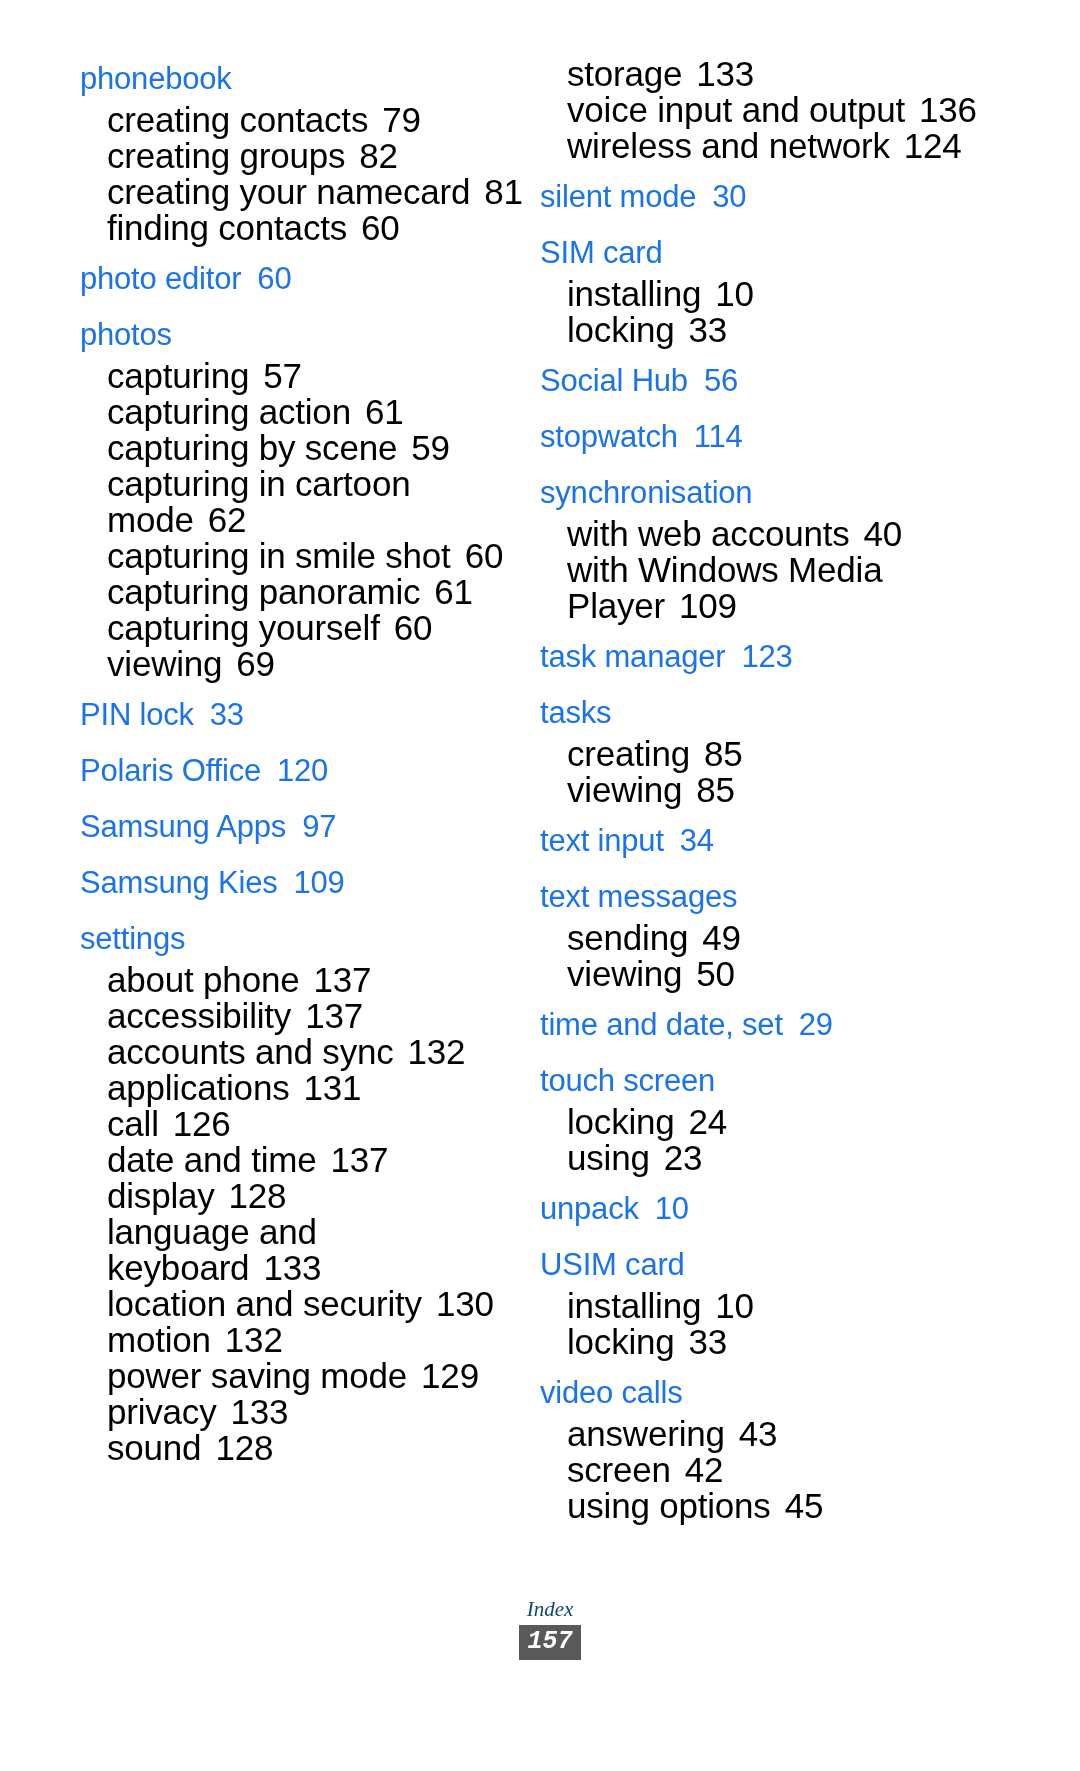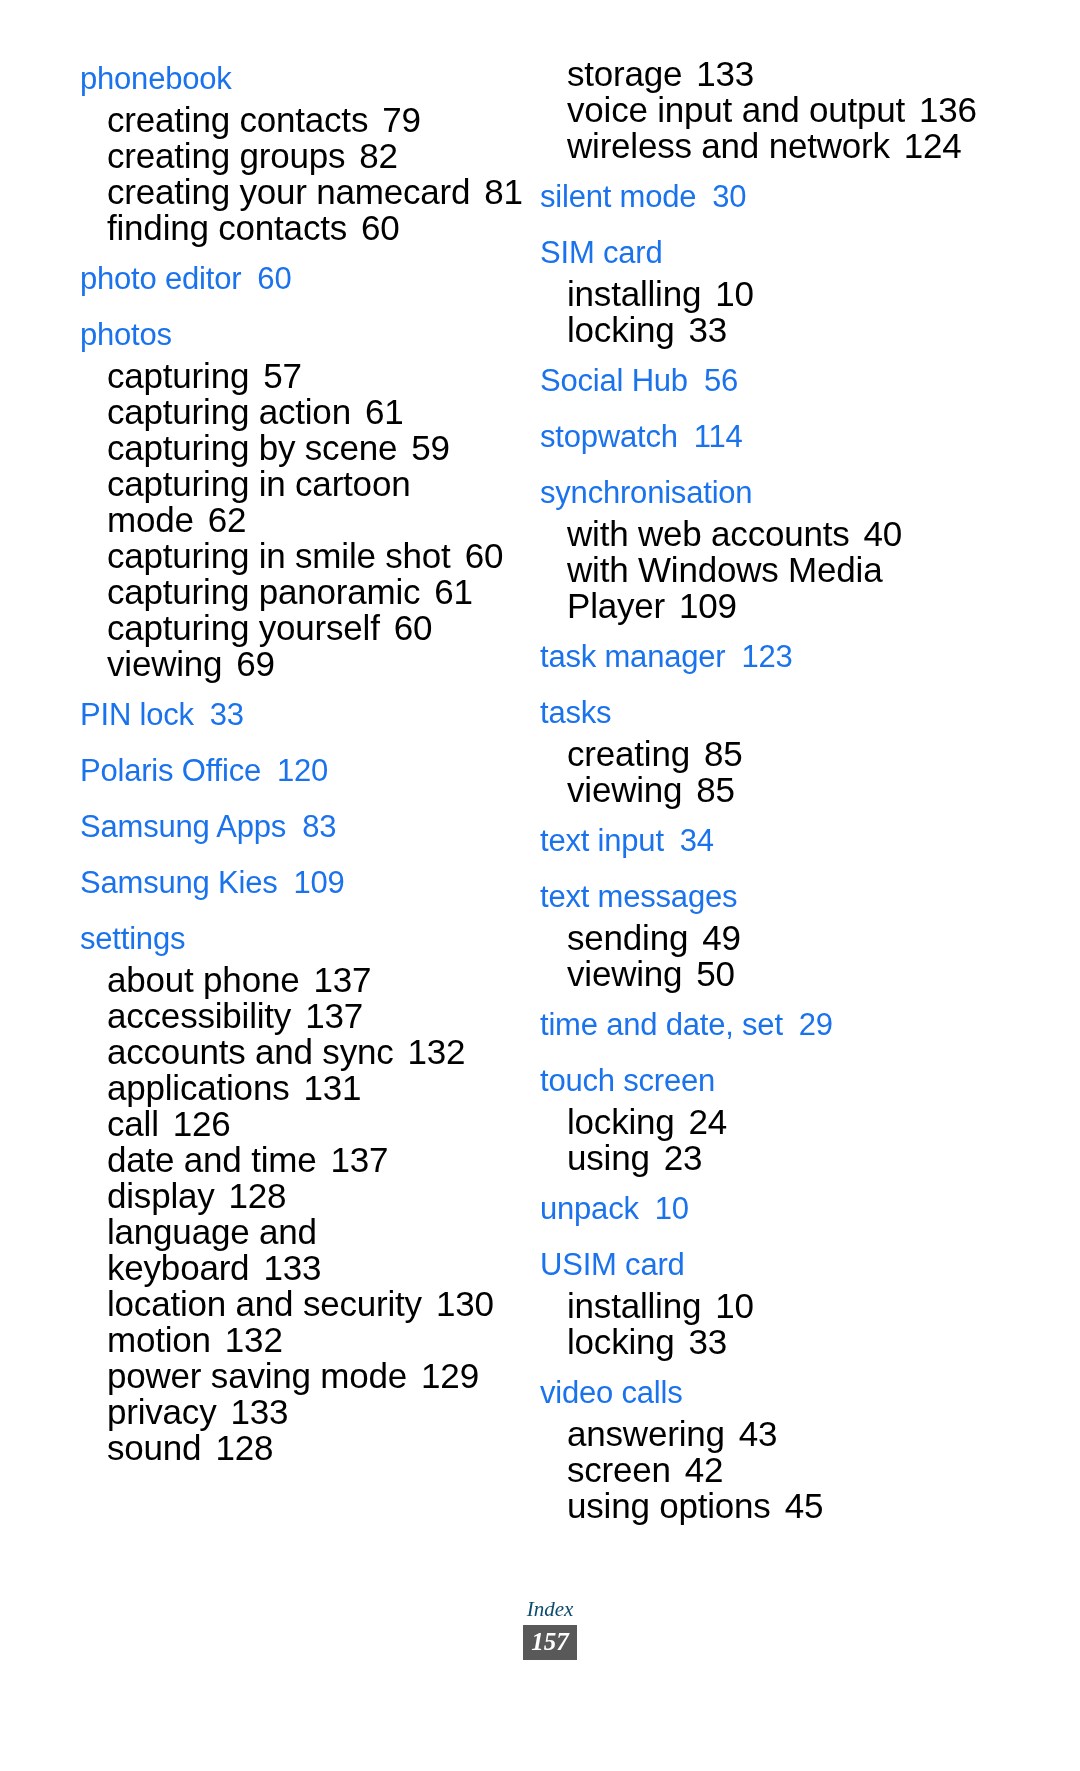--- a/index.html
+++ b/index.html
@@ -89,21 +89,21 @@
     font-style: italic;
     font-size: 21px;
     line-height: 26px;
     color: #0c4a6e;
   }
   #footer .badge {
     display: inline-block;
     margin-top: 3px;
     background: #595959;
     color: #ffffff;
-    font-family: Liberation Serif, serif;
+    font-family: Liberation Mono, monospace;
     font-style: italic;
     font-weight: bold;
     font-size: 25px;
     line-height: 30px;
     padding: 2px 8px 3px 8px;
   }
 </style>
 </head>
 <body>
 
@@ -133,21 +133,21 @@
           <div class="sub"><span>capturing yourself</span><span class="pg">60</span></div>
           <div class="sub"><span>viewing</span><span class="pg">69</span></div>
         </div>
         <div class="group">
           <div class="head"><span>PIN lock</span><span class="pg">33</span></div>
         </div>
         <div class="group">
           <div class="head"><span>Polaris Office</span><span class="pg">120</span></div>
         </div>
         <div class="group">
-          <div class="head"><span>Samsung Apps</span><span class="pg">83</span></div>
+          <div class="head"><span>Samsung Apps</span><span class="pg">97</span></div>
         </div>
         <div class="group">
           <div class="head"><span>Samsung Kies</span><span class="pg">109</span></div>
         </div>
         <div class="group">
           <div class="head"><span>settings</span></div>
           <div class="sub"><span>about phone</span><span class="pg">137</span></div>
           <div class="sub"><span>accessibility</span><span class="pg">137</span></div>
           <div class="sub"><span>accounts and sync</span><span class="pg">132</span></div>
           <div class="sub"><span>applications</span><span class="pg">131</span></div>

